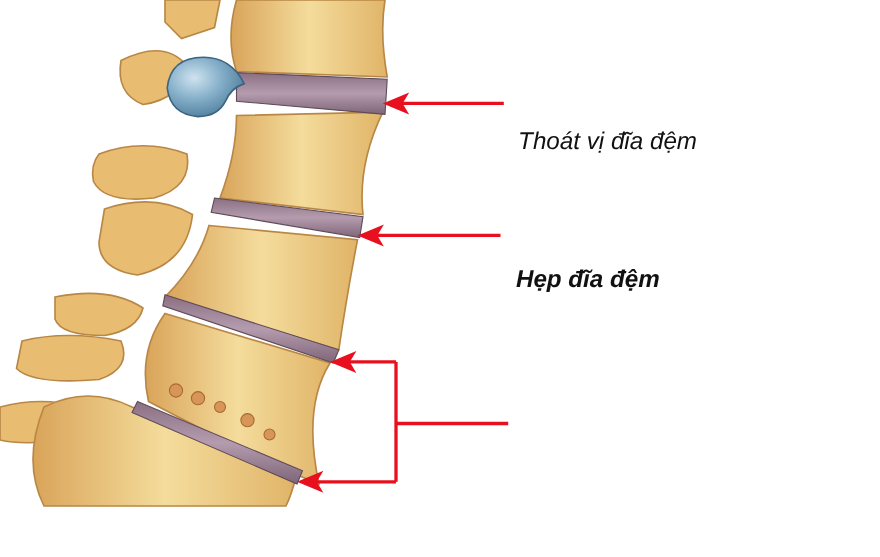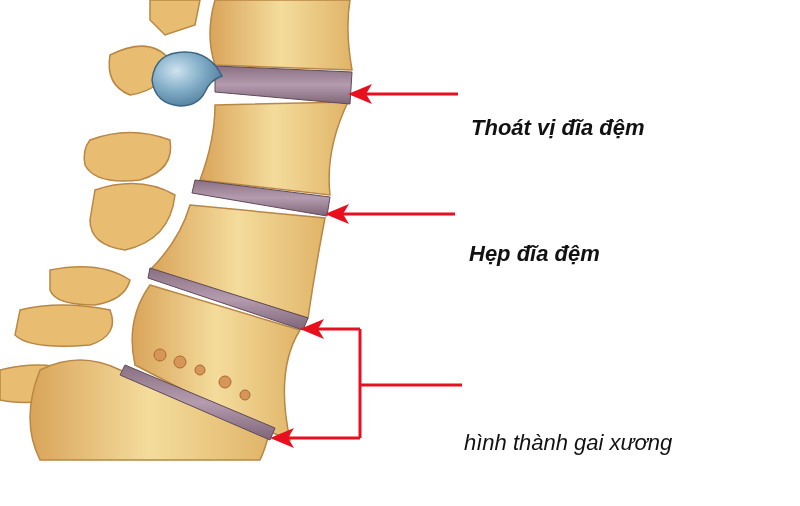--- a/index.html
+++ b/index.html
@@ -7,21 +7,21 @@
     #diagram { position: absolute; left: 0; top: 0; width: 800px; height: 506px; }
     .label {
       position: absolute;
       font-family: "Liberation Sans", sans-serif;
       font-style: italic;
       font-size: 22px;
       color: #111111;
       line-height: 1.35;
       white-space: nowrap;
     }
-    #label-1 { left: 471px; top: 113px; font-weight: bold; }
+    #label-1 { left: 471px; top: 113px; }
     #label-2 { left: 469px; top: 239px; font-weight: bold; }
     #label-3 { left: 464px; top: 428px; }
   </style>
 </head>
 <body>
 
 <svg id="diagram" viewBox="0 0 800 506" xmlns="http://www.w3.org/2000/svg">
   <defs>
     <linearGradient id="boneGrad" x1="0" y1="0" x2="1" y2="0">
       <stop offset="0" stop-color="#d9a45a"></stop>
@@ -87,14 +87,13 @@
     <line x1="360" y1="329" x2="314" y2="329"></line>
     <path d="M300 329 L324 319 L318 329 L324 339 Z" stroke="none"></path>
     <line x1="360" y1="438" x2="284" y2="438"></line>
     <path d="M270 438 L294 428 L288 438 L294 448 Z" stroke="none"></path>
   </g>
 </svg>
 
 <div class="label" id="label-1">Thoát vị đĩa đệm</div>
 <div class="label" id="label-2">Hẹp đĩa đệm</div>
 <div class="label" id="label-3">
-  <div>hình thành gai xương</div>
 </div>
 
 </body></html>

